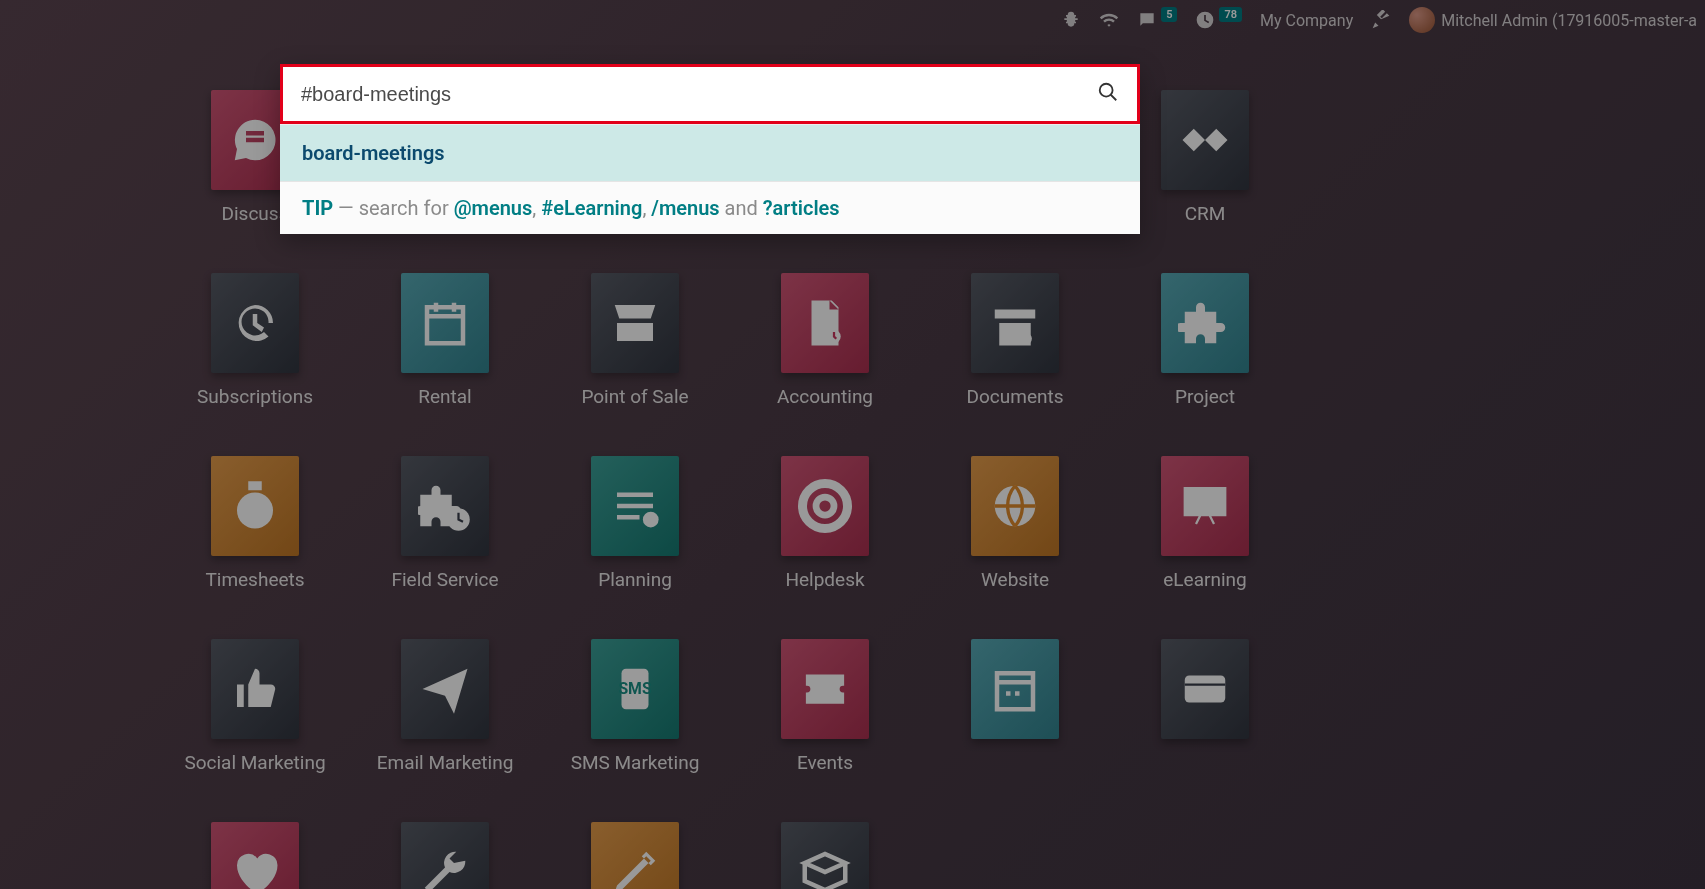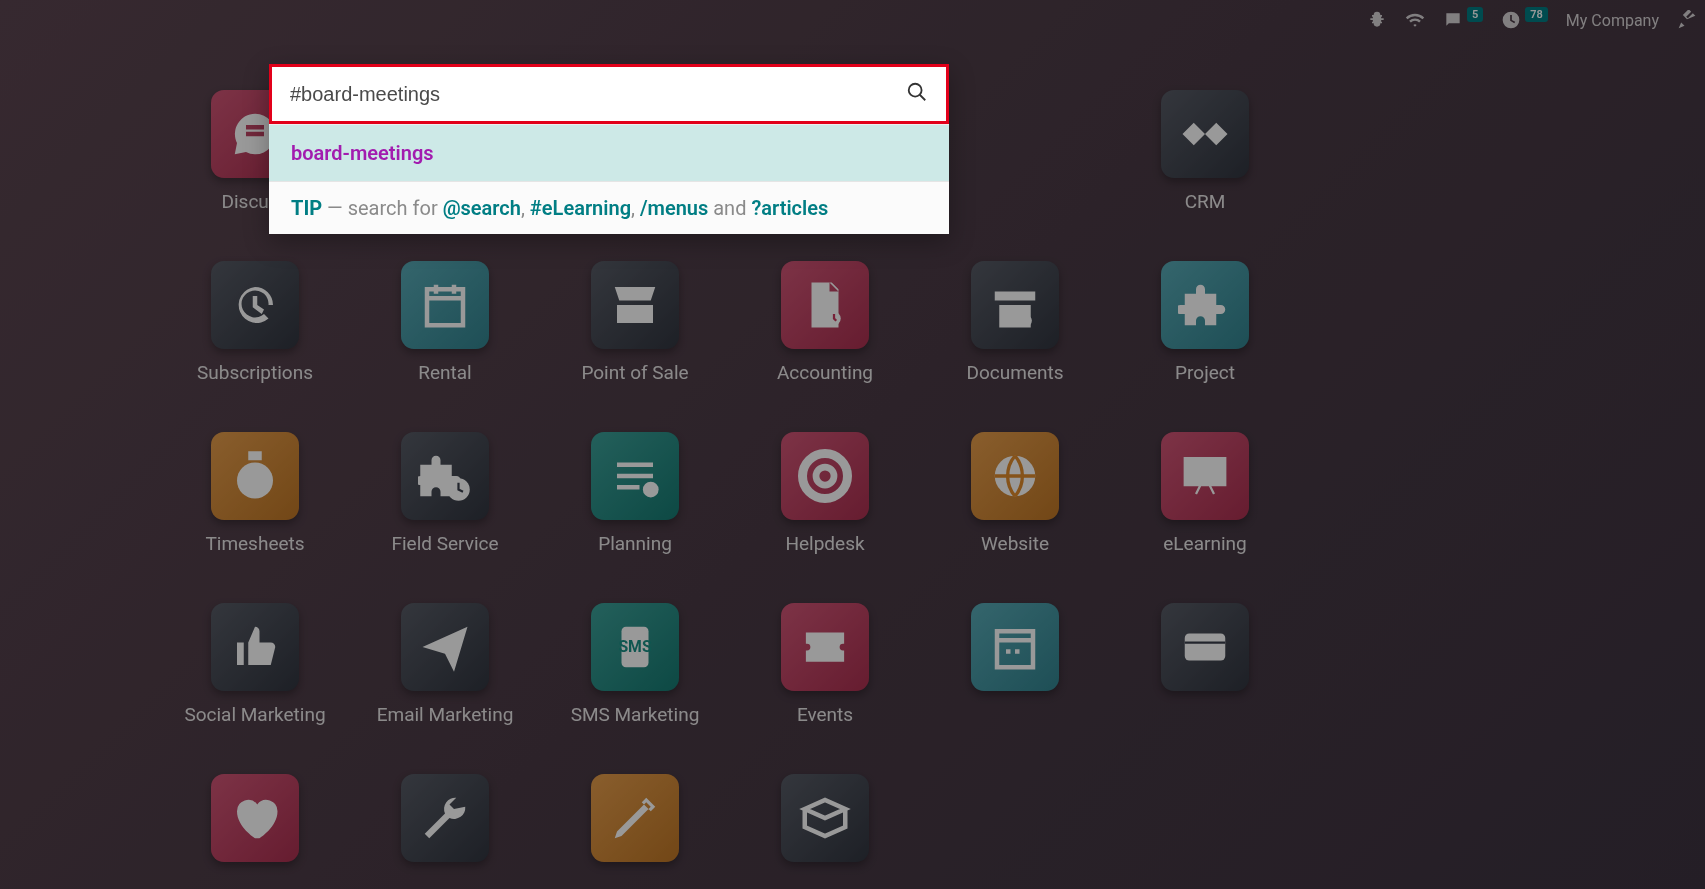--- a/index.html
+++ b/index.html
@@ -60,22 +60,22 @@
     }
     .app {
       display: flex;
       flex-direction: column;
       align-items: center;
       gap: 12px;
       cursor: pointer;
     }
     .app-icon {
       width: 88px;
-      height: 88px;
-      border-radius: 13px;
+      height: 100px;
+      border-radius: 2px;
       display: flex;
       align-items: center;
       justify-content: center;
       box-shadow: 0 4px 8px rgba(0,0,0,0.3);
       position: relative;
       overflow: hidden;
     }
     .app-icon::after {
       content: '';
       position: absolute;
@@ -87,22 +87,22 @@
       font-size: 19px;
       text-align: center;
       max-width: 170px;
       white-space: nowrap;
       overflow: hidden;
       text-overflow: ellipsis;
     }
     .search-panel {
       position: absolute;
       top: 64px;
-      left: 269px;
-      width: 680px;
+      left: 280px;
+      width: 860px;
       background: #fff;
       box-shadow: 0 8px 24px rgba(0,0,0,0.3);
       z-index: 10;
     }
     .search-input-wrap {
       border: 3px solid #e2001a;
       display: flex;
       align-items: center;
       padding: 14px 18px;
     }
@@ -110,21 +110,21 @@
       flex: 1;
       border: none;
       outline: none;
       font-size: 20px;
       color: #4a4a4a;
     }
     .search-icon-btn { cursor: pointer; color: #444; }
     .result-row {
       padding: 16px 22px;
       font-size: 20px;
-      color: #a21caf;
+      color: #0c4a6e;
       background: #cde9e7;
       cursor: pointer;
       border-top: 1px solid #eee;
       font-weight: 600;
     }
     .tip-row {
       padding: 14px 22px;
       font-size: 20px;
       color: #8a8a8a;
       border-top: 1px solid #e5e5e5;
@@ -161,20 +161,24 @@
       </svg>
     <span class="badge">78</span>
   </div>
   <div class="topbar-item">
     <span>My Company</span>
   </div>
   <div class="topbar-item">
     <svg class="tb" viewBox="0 0 24 24">
         <path d="M22 7l-3-3-6 6-2-2 6-6-3-3-7 7 5 5zM2 22l7-3-4-4z"></path>
       </svg>
+  </div>
+  <div class="topbar-item">
+    <div class="avatar"></div>
+    <span>Mitchell Admin (17916005-master-a</span>
   </div>
 </div>
 
 <div class="app-grid">
     <div class="app">
       <div class="app-icon" style="background: rgb(200, 56, 94);">
         <svg class="gl" viewBox="0 0 24 24">
           <path d="M12 3a9 9 0 00-8 13l-1 5 5-1a9 9 0 104-17zM8 11h8v2H8zm0-3h8v2H8z"></path>
         </svg>
       </div>
@@ -410,15 +414,15 @@
     <input class="search-input" value="#board-meetings" style="">
     <span class="search-icon-btn">
       <svg width="22" height="22" viewBox="0 0 24 24" fill="none" stroke="#333" stroke-width="2">
           <circle cx="10" cy="10" r="7"></circle>
           <line x1="21" y1="21" x2="15" y2="15"></line>
         </svg>
     </span>
   </div>
   <div class="result-row">board-meetings</div>
   <div class="tip-row">
-    <span class="tip-tag">TIP</span><span> — search for </span><span class="tip-accent">@search</span><span>, </span><span class="tip-accent">#eLearning</span><span>, </span><span class="tip-accent">/menus</span><span> and </span><span class="tip-accent">?articles</span>
+    <span class="tip-tag">TIP</span><span> — search for </span><span class="tip-accent">@menus</span><span>, </span><span class="tip-accent">#eLearning</span><span>, </span><span class="tip-accent">/menus</span><span> and </span><span class="tip-accent">?articles</span>
   </div>
 </div>
 
 </body></html>

